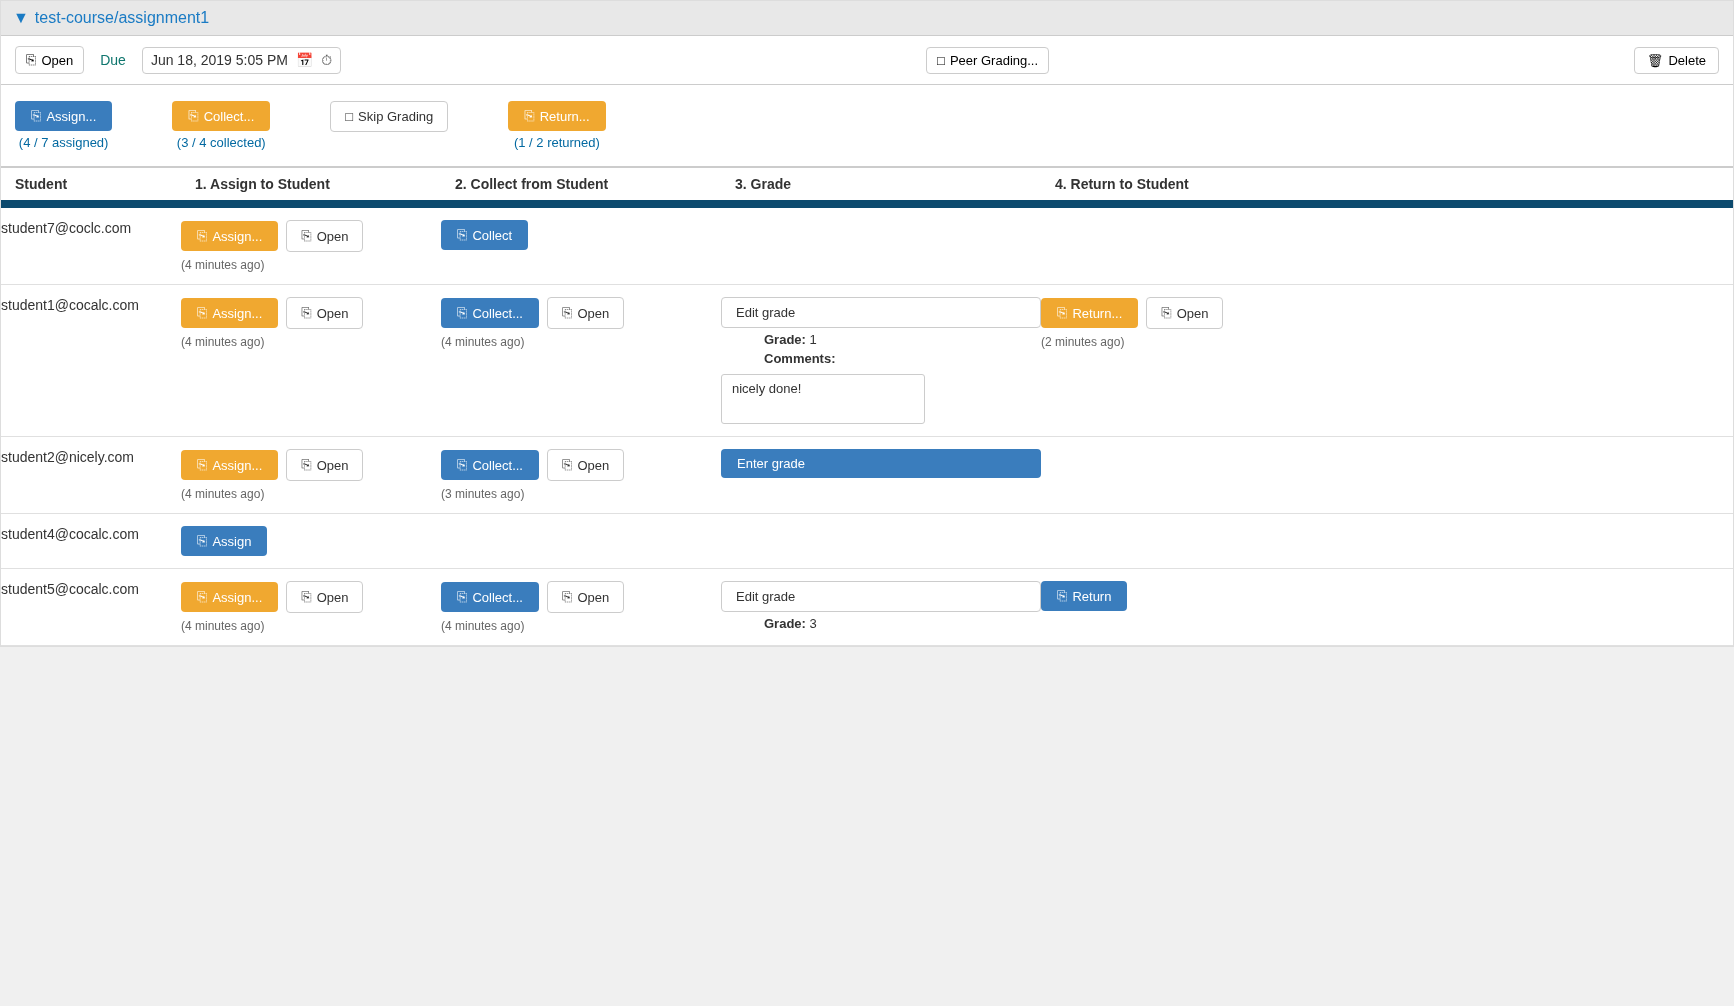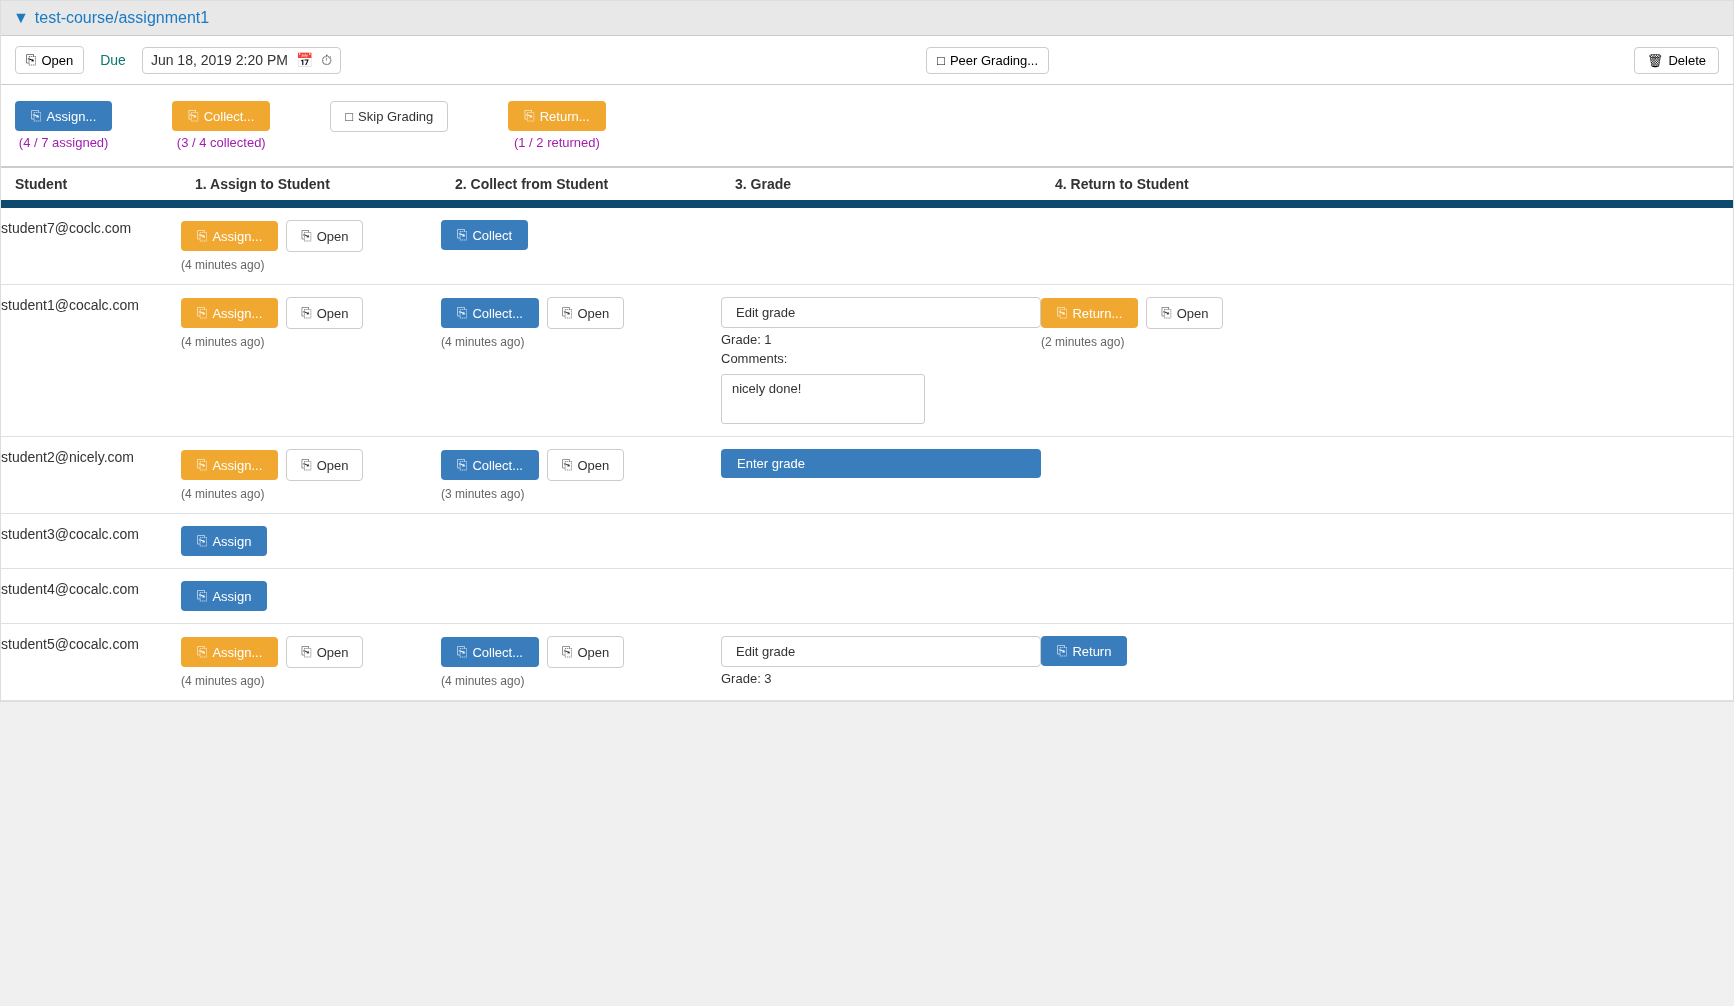--- a/index.html
+++ b/index.html
@@ -68,21 +68,21 @@
       gap: 60px;
       border-bottom: 2px solid #ccc;
       background: #fff;
     }
     .summary-col {
       display: flex;
       flex-direction: column;
       align-items: center;
       gap: 4px;
     }
-    .summary-col .sub-text { font-size: 13px; color: #a21caf; }
+    .summary-col .sub-text { font-size: 13px; color: #0369a1; }
 
     
     .btn-orange {
       background: #f0a830;
       color: #fff;
       border: none;
       border-radius: 4px;
       padding: 7px 16px;
       cursor: pointer;
       font-size: 13px;
@@ -151,21 +151,21 @@
       display: flex;
       align-items: center;
       gap: 8px;
     }
     .time-text {
       font-size: 12px;
       color: #666;
       margin-top: 2px;
     }
     .grade-label { font-size: 13px; }
-    .grade-label strong { font-weight: 400; }
+    .grade-label strong { font-weight: 700; margin-left: 43px; }
     .comments-box {
       border: 1px solid #ccc;
       border-radius: 3px;
       padding: 6px 10px;
       width: 204px;
       min-height: 50px;
       font-size: 13px;
       color: #333;
       background: #fff;
       margin-top: 4px;
@@ -200,21 +200,21 @@
     <span class="breadcrumb-title">test-course/assignment1</span>
   </div>
 
   <div class="toolbar-row">
     <button class="icon-btn">
       <span>⎘</span>
       <span>Open</span>
     </button>
     <span class="due-label">Due</span>
     <div class="date-input-wrapper">
-      <span>Jun 18, 2019 2:20 PM</span>
+      <span>Jun 18, 2019 5:05 PM</span>
       <span class="calendar-icon">📅</span>
       <span class="clock-icon">⏱</span>
     </div>
     <div class="btn-spacer"></div>
     <button class="icon-btn">
       <span>□</span>
       <span>Peer Grading...</span>
     </button>
     <div class="btn-spacer"></div>
     <button class="delete-btn">
@@ -350,39 +350,20 @@
           <td>
             <div class="action-cell">
               <button class="btn-blue">Enter grade</button>
             </div>
           </td>
           <td>
             <div class="action-cell"></div>
           </td>
         </tr>
         <tr>
-          <td class="student-email">student3@cocalc.com</td>
-          <td>
-            <div class="action-cell">
-              <div class="action-row">
-                <button class="btn-blue"><span>⎘</span> Assign</button>
-              </div>
-            </div>
-          </td>
-          <td>
-            <div class="action-cell"></div>
-          </td>
-          <td>
-            <div class="action-cell"></div>
-          </td>
-          <td>
-            <div class="action-cell"></div>
-          </td>
-        </tr>
-        <tr>
           <td class="student-email">student4@cocalc.com</td>
           <td>
             <div class="action-cell">
               <div class="action-row">
                 <button class="btn-blue"><span>⎘</span> Assign</button>
               </div>
             </div>
           </td>
           <td>
             <div class="action-cell"></div>

